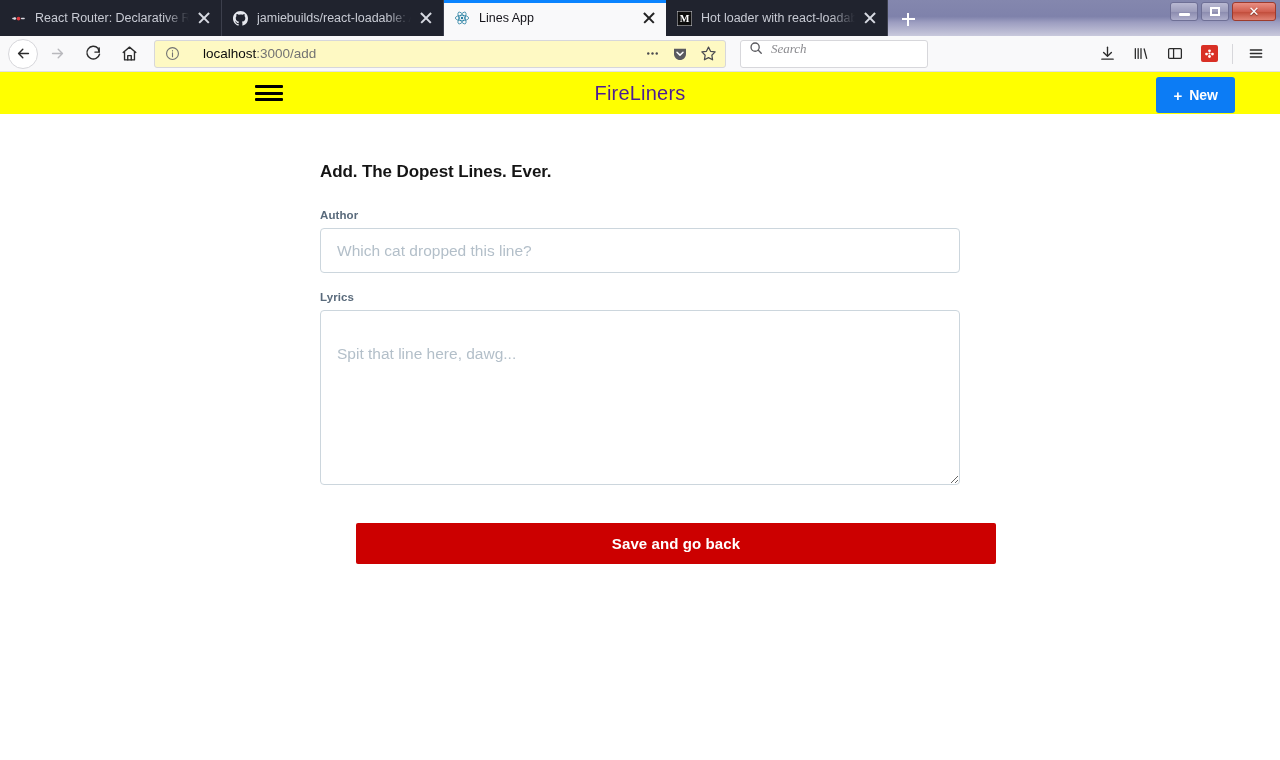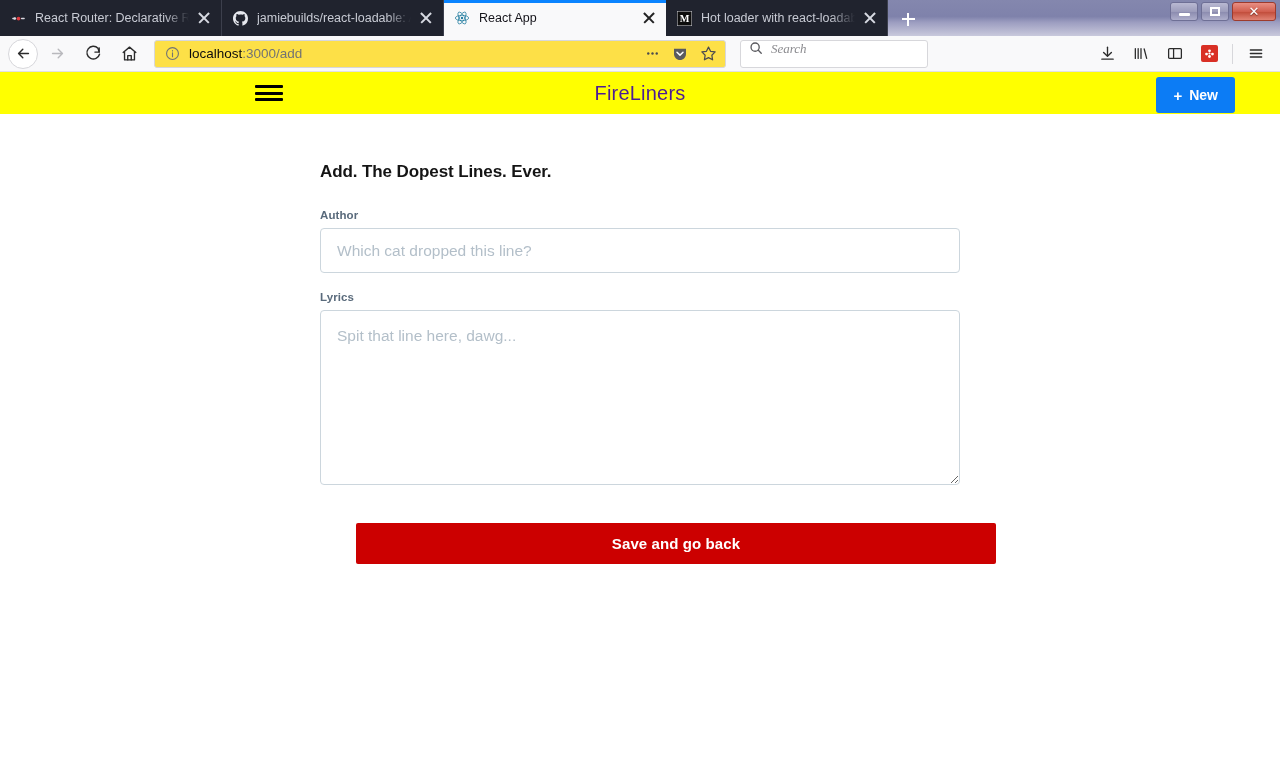--- a/index.html
+++ b/index.html
@@ -147,22 +147,23 @@
 
   .urlwrap {
     flex: 0 0 auto;
     width: 572px;
     height: 28px;
     margin-left: 6px;
     display: flex;
     align-items: center;
     border: 1px solid #d7d7db;
     border-radius: 3px;
-    background: #fde047;
+    background: #fef9c3;
     padding: 0 4px 0 8px;
+    gap: 14px;
   }
   .url-info {
     flex: 0 0 18px;
     margin-right: 8px;
     display: flex; align-items: center; justify-content: center;
     cursor: pointer;
   }
   .url-text {
     flex: 1 1 auto;
     font-size: 13.5px;
@@ -305,21 +306,21 @@
     font-family: "Liberation Sans", sans-serif;
     font-size: 15.5px;
     color: #2b3a48;
     padding: 0 16px;
     outline: none;
   }
   .text-input { height: 45px; }
   .text-input::placeholder, .text-area::placeholder { color: #b3bfc9; }
   .text-area {
     height: 175px;
-    padding: 14px 16px;
+    padding: 32px 16px;
     resize: vertical;
     line-height: 1.45;
     display: block;
   }
   .save-btn {
     width: 100%;
     height: 41px;
     margin-top: 20px;
     background: #cc0000;
     color: #ffffff;
@@ -365,21 +366,21 @@
       <span class="tab-fav">
         <svg width="16" height="16" viewBox="0 0 24 24">
             <g fill="none" stroke="#1f7b9e" stroke-width="1.1">
               <ellipse cx="12" cy="12" rx="10" ry="4"></ellipse>
               <ellipse cx="12" cy="12" rx="10" ry="4" transform="rotate(60 12 12)"></ellipse>
               <ellipse cx="12" cy="12" rx="10" ry="4" transform="rotate(120 12 12)"></ellipse>
             </g>
             <circle cx="12" cy="12" r="1.8" fill="#1f7b9e"></circle>
           </svg>
       </span>
-      <span class="tab-title">React App</span>
+      <span class="tab-title">Lines App</span>
       <span class="tab-close"></span>
     </div>
 
     <div class="tab">
       <span class="tab-fav">
         <svg width="15" height="15" viewBox="0 0 16 16">
             <rect width="16" height="16" rx="1" fill="#0d0d0d" stroke="#e8e8ee" stroke-width="1"></rect>
             <text x="8" y="12" font-size="11" font-family="Liberation Serif, serif" font-weight="bold" fill="#ffffff" text-anchor="middle">M</text>
           </svg>
       </span>

